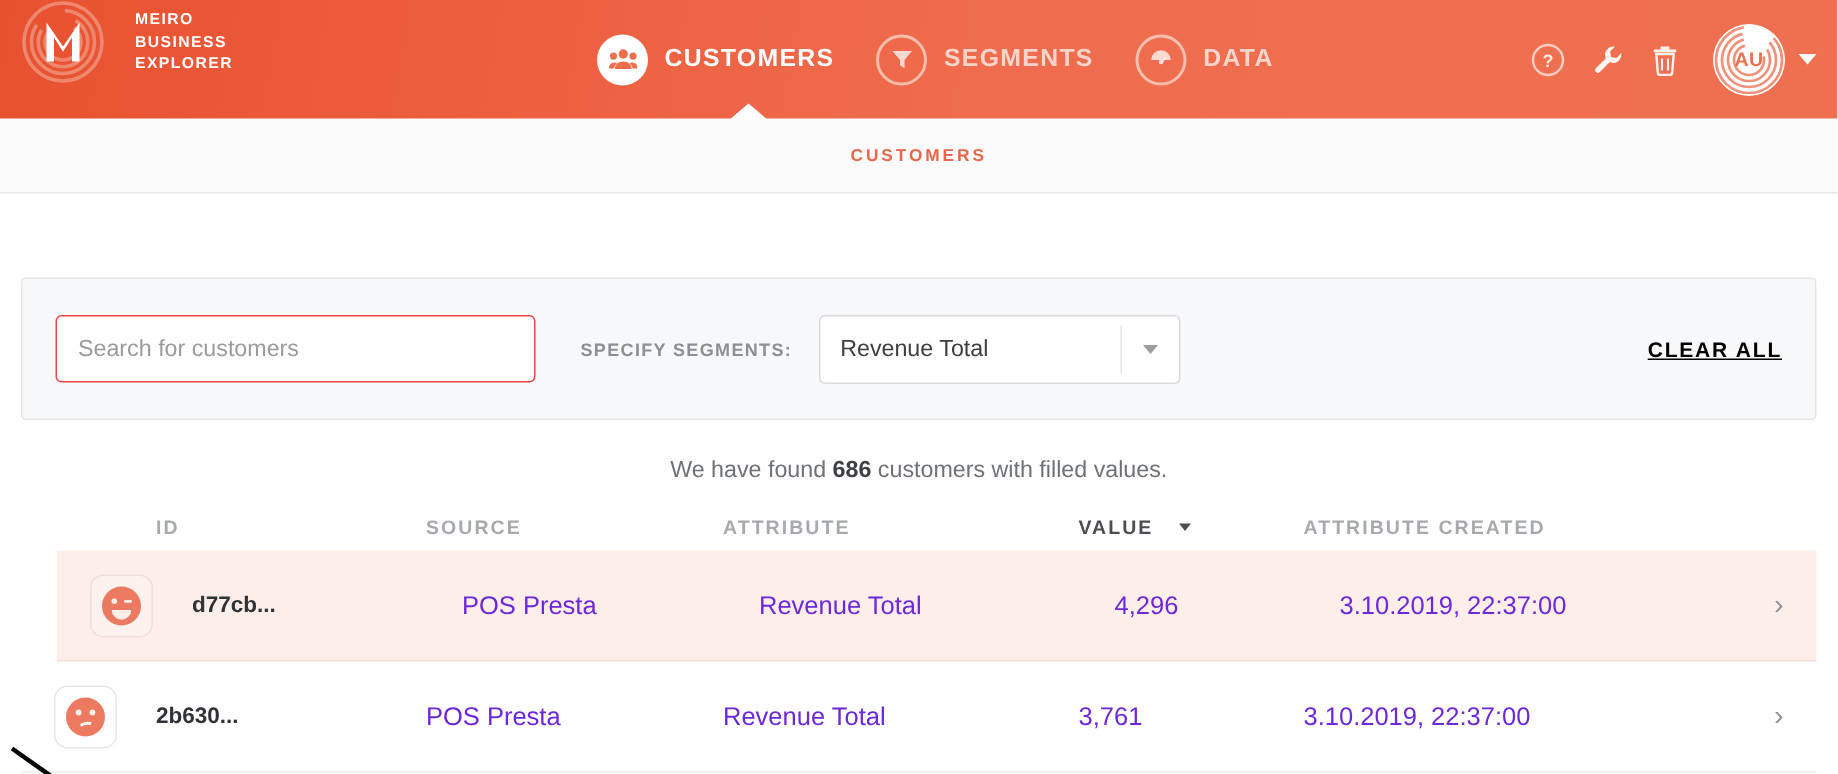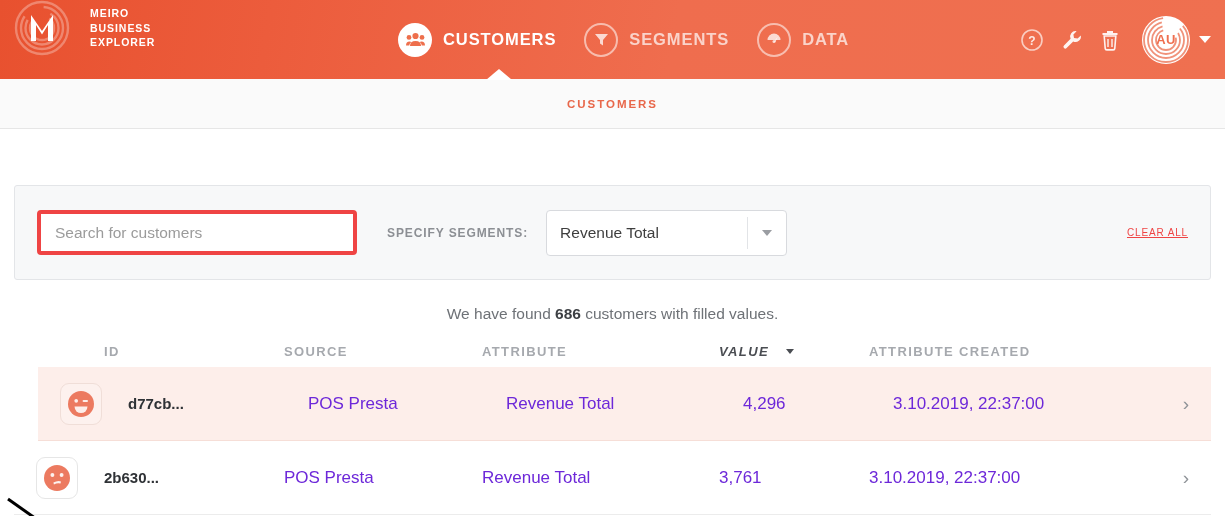--- a/index.html
+++ b/index.html
@@ -91,21 +91,21 @@
     margin-top: 56px;
     background: #f7f8f9;
     border: 1px solid #e3e5e8;
     border-radius: 3px;
     height: 95px;
     display: flex; align-items: center;
     padding: 0 22px;
   }
   .search-input {
     width: 320px; height: 45px;
-    border: 4px solid #ef4444; border-radius: 4px;
+    border: 1px solid #ef4444; border-radius: 4px;
     background: #ffffff;
     font-family: "Liberation Sans", sans-serif;
     font-size: 15.5px; color: #4a4a4a;
     padding: 0 14px; outline: none;
   }
   .search-input::placeholder { color: #9b9b9b; }
 
   .specify-label {
     margin-left: 30px;
     font-size: 12px; font-weight: bold; letter-spacing: 0.075em;
@@ -127,22 +127,22 @@
   .attr-divider { width: 1px; height: 32px; background: #e2e4e7; }
   .attr-arrow-box { width: 38px; display: flex; align-items: center; justify-content: center; }
   .attr-arrow {
     width: 0; height: 0;
     border-left: 5px solid transparent; border-right: 5px solid transparent;
     border-top: 6px solid #9a9da2;
   }
 
   .clear-all {
     margin-left: auto;
-    font-size: 10px; font-weight: normal; letter-spacing: 0.085em;
-    color: #ef4444; text-decoration: underline;
+    font-size: 14px; font-weight: bold; letter-spacing: 0.085em;
+    color: #000000; text-decoration: underline;
     cursor: pointer;
   }
   .search-btn {
     margin-left: 28px;
     width: 135px; height: 52px;
     border: none; border-radius: 3px;
     background: linear-gradient(100deg, #f08254 0%, #ee6f4c 45%, #ea5a41 100%);
     color: #ffffff;
     font-family: "Liberation Sans", sans-serif;
     font-size: 13.5px; font-weight: bold; letter-spacing: 0.095em;
@@ -162,21 +162,21 @@
   .table-head {
     display: flex; align-items: center;
     height: 32px;
     padding-left: 90px;
     margin-top: 12px;
   }
   .th {
     font-size: 13px; font-weight: bold; letter-spacing: 0.105em;
     color: #a6a9ae;
   }
-  .th.sorted { color: #4a4d52; display: flex; align-items: center; gap: 17px; cursor: pointer; font-style: italic; }
+  .th.sorted { color: #4a4d52; display: flex; align-items: center; gap: 17px; cursor: pointer; }
   .th-sort-arrow {
     width: 0; height: 0;
     border-left: 4.5px solid transparent; border-right: 4.5px solid transparent;
     border-top: 5.5px solid #4a4d52;
   }
 
   .col-id     { width: 180px; }
   .col-source { width: 198px; }
   .col-attr   { width: 237px; }
   .col-value  { width: 150px; }

